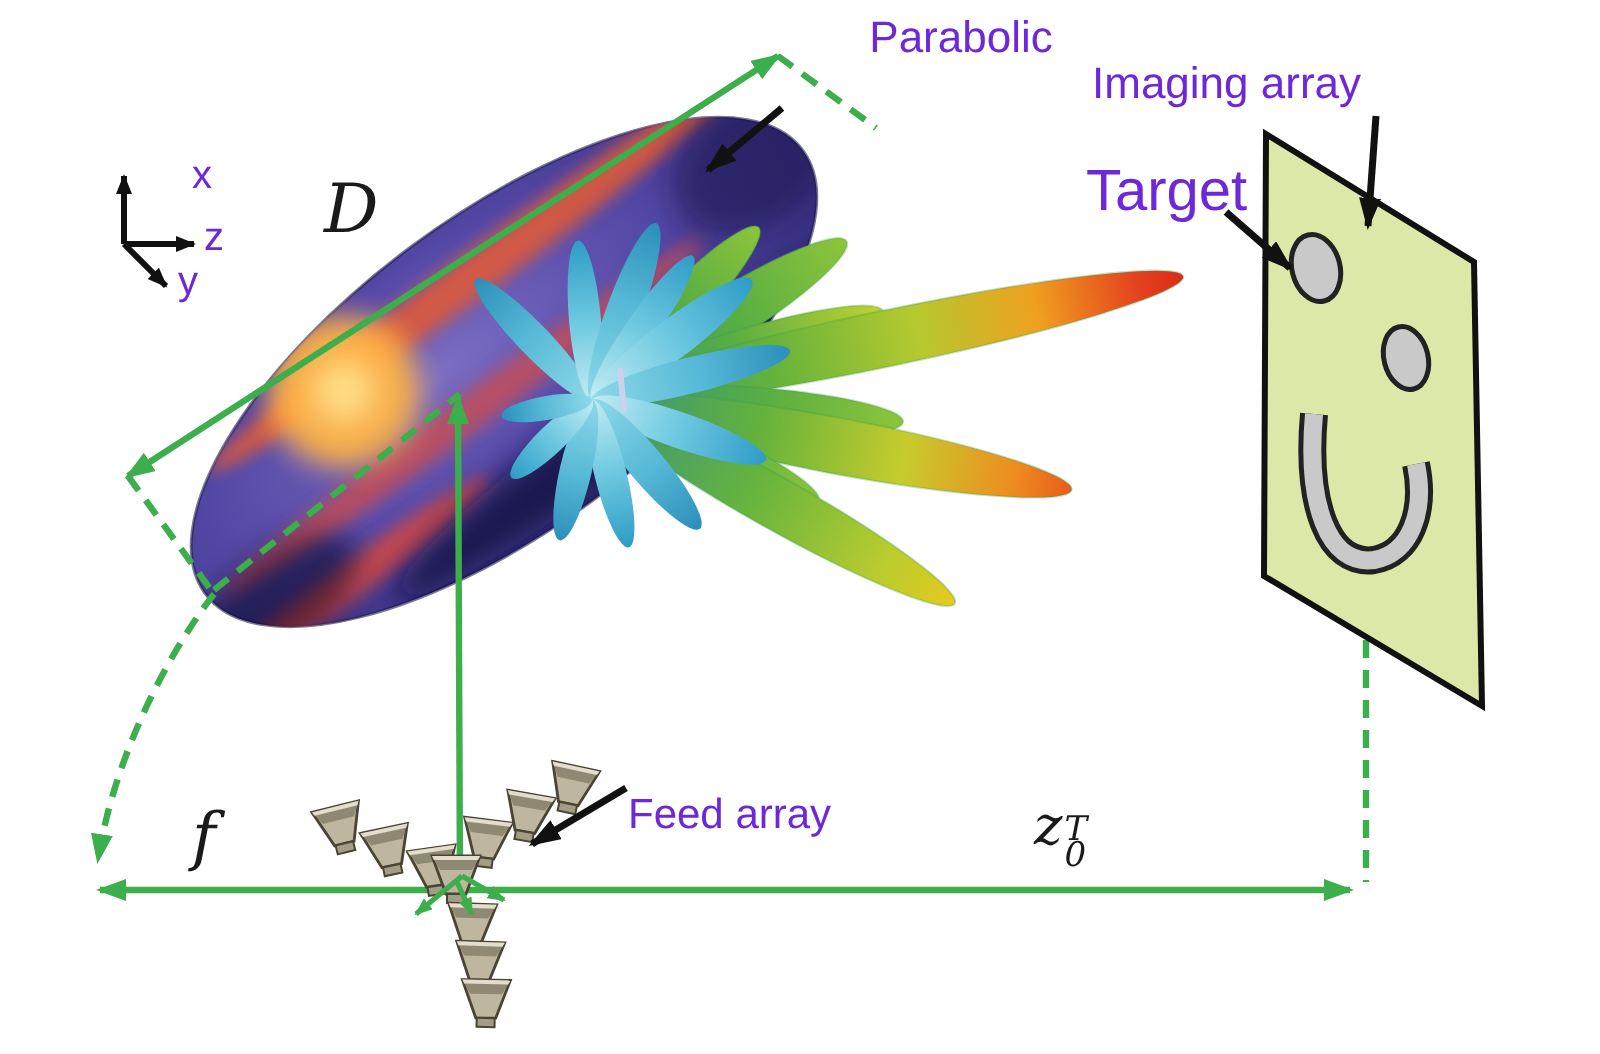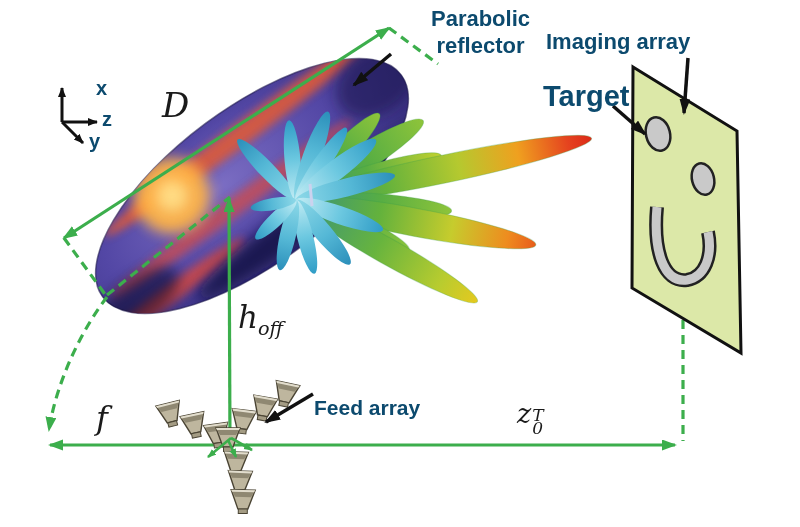--- a/index.html
+++ b/index.html
@@ -1,19 +1,19 @@
 <!DOCTYPE html>
 <html><head>
 <meta charset="utf-8">
 <style>
   html,body{margin:0;padding:0;background:#ffffff;}
   #figure{position:relative;width:800px;height:527px;background:#fff;overflow:hidden;
           font-family:"Liberation Sans",sans-serif;}
   #figure svg{position:absolute;left:0;top:0;}
-  .lbl{position:absolute;color:#0c4a6e;font-weight:bold;white-space:nowrap;}
+  .lbl{position:absolute;color:#6d28d9;font-weight:normal;white-space:nowrap;}
   .math{position:absolute;color:#1a1a1a;font-family:"DejaVu Serif",serif;font-style:italic;
         font-weight:normal;white-space:nowrap;}
   .math sub{font-size:0.62em;}
   .supsub{display:inline-flex;flex-direction:column;align-items:flex-start;
           font-size:17px;line-height:13px;vertical-align:2px;margin-left:1px;}
   .supsub .sup{display:block;}
   .supsub .sub{display:block;}
   .two-line{text-align:center;line-height:27px;}
 </style>
 </head>
@@ -237,36 +237,34 @@
   <g stroke="#111" stroke-width="3.5" fill="none">
     <line x1="391" y1="54" x2="354" y2="85" marker-end="url(#ab)"></line>
     <line x1="688" y1="58" x2="684" y2="113" marker-end="url(#ab)"></line>
     <line x1="613" y1="106" x2="645" y2="134" marker-end="url(#ab)"></line>
     <line x1="313" y1="394" x2="266" y2="422" marker-end="url(#ab)"></line>
   </g>
 </svg>
 
 <div class="lbl two-line" style="left:398px;top:5px;width:165px;font-size:22px;">
   <div>Parabolic</div>
-  <div>reflector</div>
 </div>
 
 <div class="lbl" style="left:546px;top:29px;font-size:22px;">Imaging array</div>
 
 <div class="lbl" style="left:543px;top:80px;font-size:29px;">Target</div>
 
 <div class="lbl" style="left:314px;top:396px;font-size:21px;">Feed array</div>
 
 <div class="lbl" style="left:96px;top:77px;font-size:20px;">x</div>
 <div class="lbl" style="left:102px;top:108px;font-size:20px;">z</div>
 <div class="lbl" style="left:89px;top:130px;font-size:20px;">y</div>
 
 <div class="math" style="left:162px;top:85px;font-size:34px;">D</div>
 
 <div class="math" style="left:96px;top:399px;font-size:32px;"><span>f</span></div>
 
-<div class="math" style="left:238px;top:299px;font-size:31px;"><span>h</span><sub>off</sub></div>
 
 <div class="math" style="left:517px;top:398px;font-size:27px;"><span>z</span><span class="supsub">
         <span class="sup">T</span>
         <span class="sub">0</span>
       </span></div>
 </div>
 
 </body></html>

